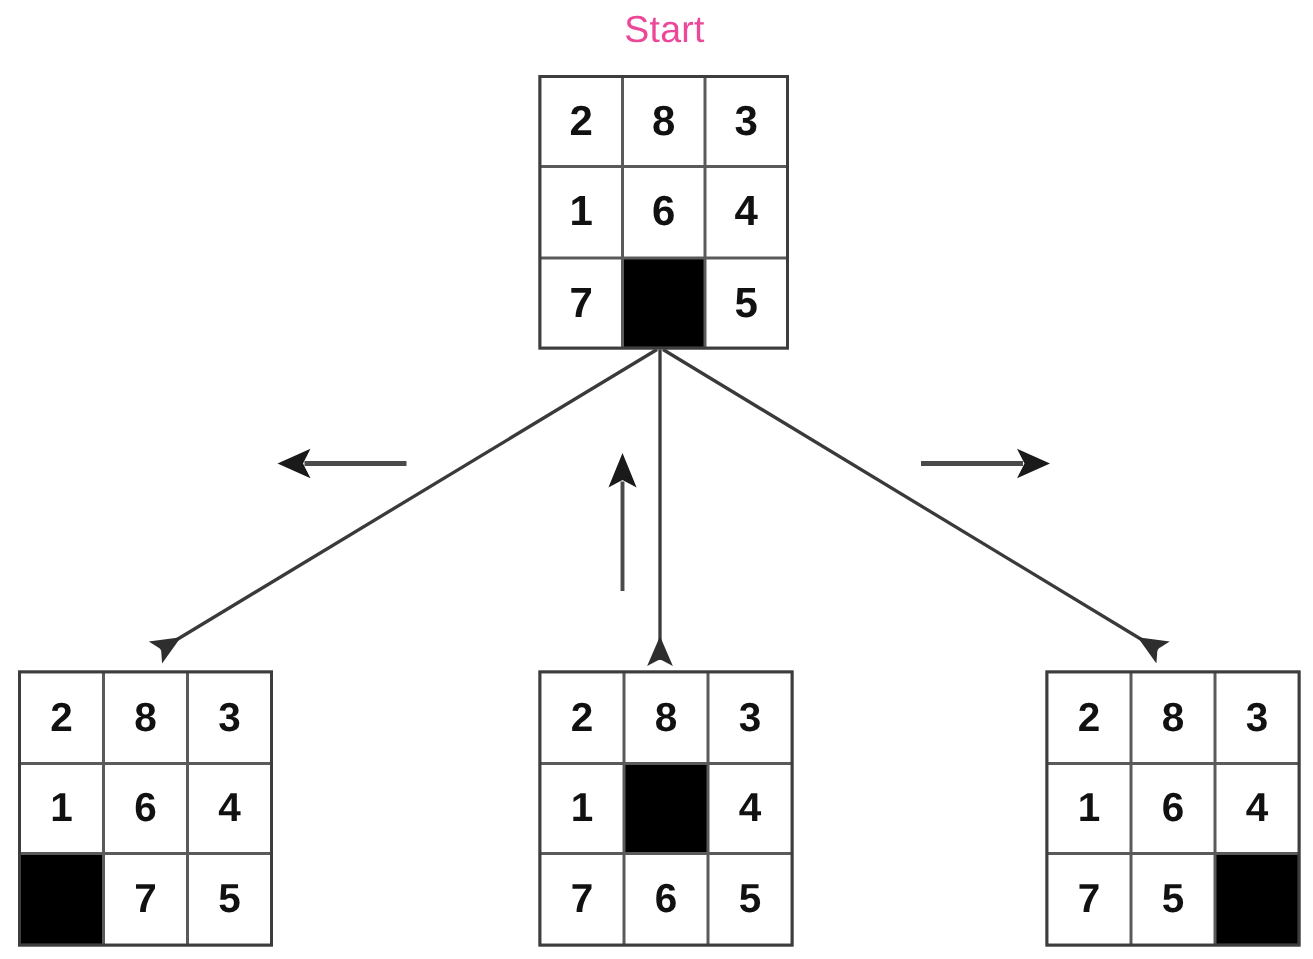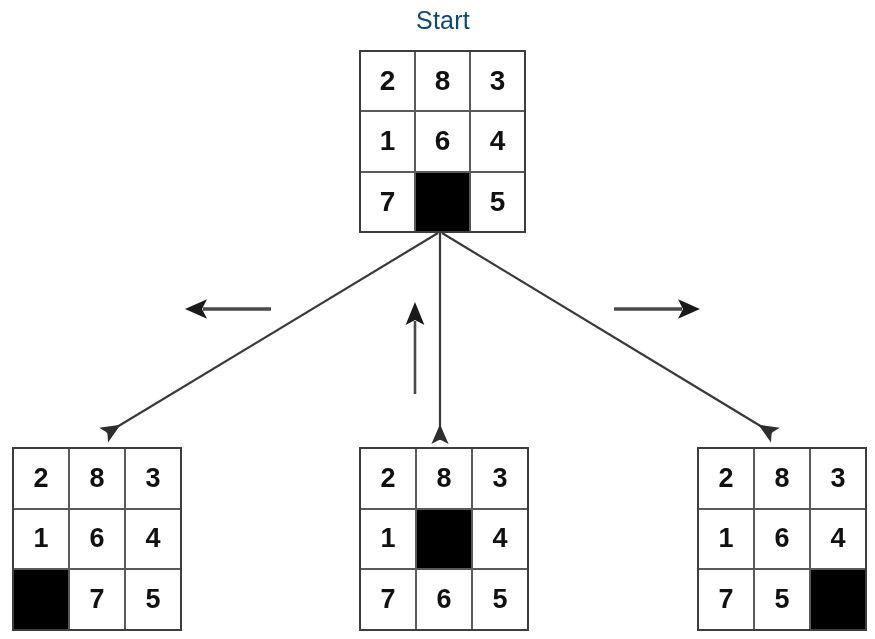--- a/index.html
+++ b/index.html
@@ -27,21 +27,21 @@
   }
 
   .start-label {
     position: absolute;
     left: 360px;
     top: 6px;
     width: 166px;
     text-align: center;
     font-size: 25px;
     line-height: 29px;
-    color: #0c4a6e;
+    color: #ec4899;
     letter-spacing: 0.2px;
     white-space: nowrap;
   }
 
   .puzzle {
     position: absolute;
     display: grid;
     box-sizing: border-box;
     background: #5a5a5a;
     border: 2px solid #3d3d3d;

